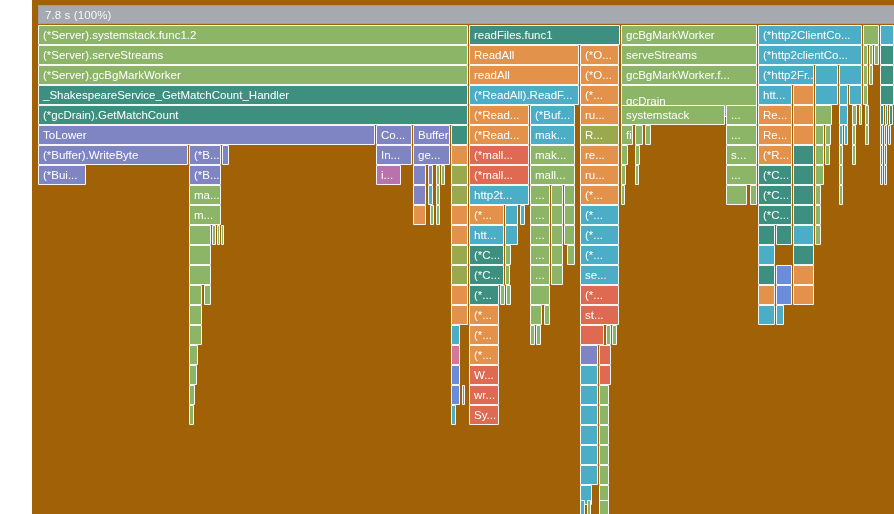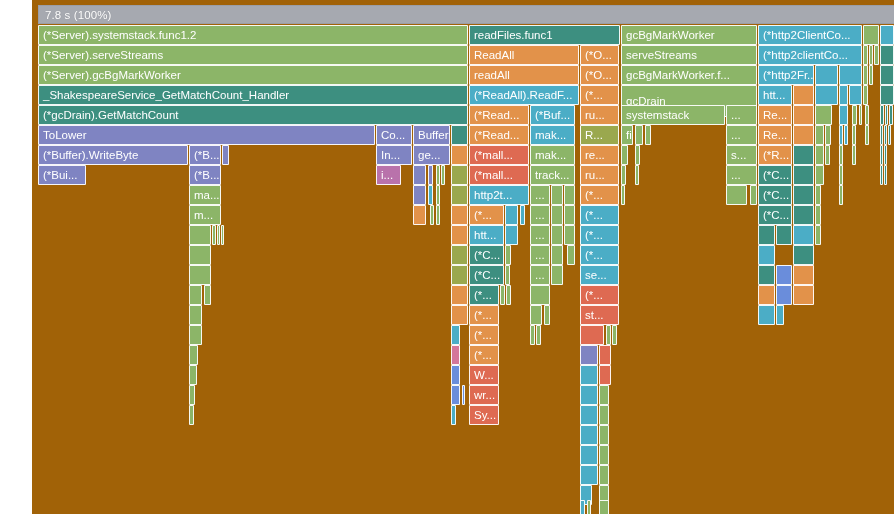--- a/index.html
+++ b/index.html
@@ -246,21 +246,21 @@
       </div>
       <div class="frame nolabel" style="left: 381px; top: 165px; width: 13px; height: 20px; background: rgb(127, 132, 194); border-left-width: 1px; border-right-width: 1px;"></div>
       <div class="frame nolabel" style="left: 396px; top: 165px; width: 5px; height: 20px; background: rgb(127, 132, 194); border-left-width: 1px; border-right-width: 1px;"></div>
       <div class="frame nolabel" style="left: 404px; top: 165px; width: 4px; height: 20px; background: rgb(140, 181, 104); border-left-width: 1px; border-right-width: 1px;"></div>
       <div class="frame nolabel" style="left: 409px; top: 165px; width: 4px; height: 20px; background: rgb(140, 181, 104); border-left-width: 1px; border-right-width: 1px;"></div>
       <div class="frame nolabel" style="left: 419px; top: 165px; width: 17px; height: 20px; background: rgb(154, 168, 78);"></div>
       <div class="frame" style="left: 437px; top: 165px; width: 60px; height: 20px; background: rgb(222, 106, 82);">
         <span class="lbl">(*mall...</span>
       </div>
       <div class="frame" style="left: 498px; top: 165px; width: 45px; height: 20px; background: rgb(140, 181, 104);">
-        <span class="lbl">track...</span>
+        <span class="lbl">mall...</span>
       </div>
       <div class="frame" style="left: 548px; top: 165px; width: 39px; height: 20px; background: rgb(226, 146, 74);">
         <span class="lbl">ru...</span>
       </div>
       <div class="frame nolabel" style="left: 589px; top: 165px; width: 5px; height: 20px; background: rgb(140, 181, 104); border-left-width: 1px; border-right-width: 1px;"></div>
       <div class="frame nolabel" style="left: 603px; top: 165px; width: 4px; height: 20px; background: rgb(140, 181, 104); border-left-width: 1px; border-right-width: 1px;"></div>
       <div class="frame" style="left: 694px; top: 165px; width: 31px; height: 20px; background: rgb(140, 181, 104);">
         <span class="lbl">...</span>
       </div>
       <div class="frame" style="left: 726px; top: 165px; width: 34px; height: 20px; background: rgb(61, 143, 128);">

